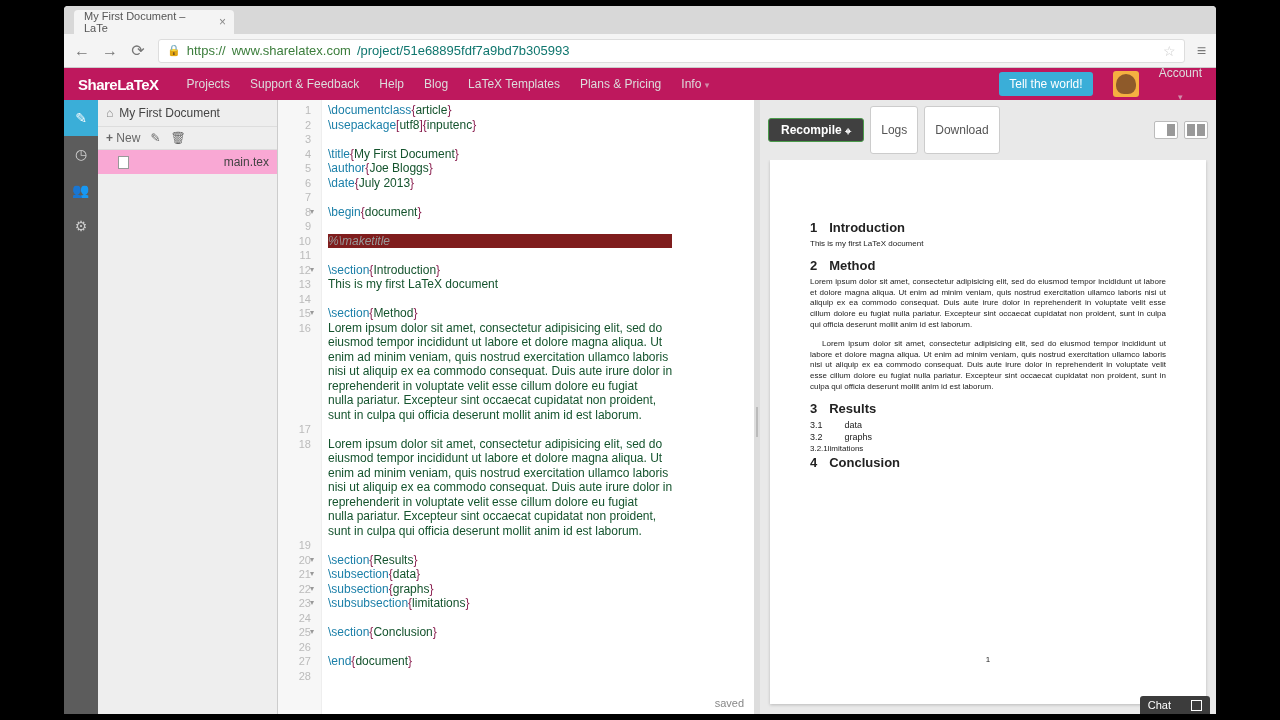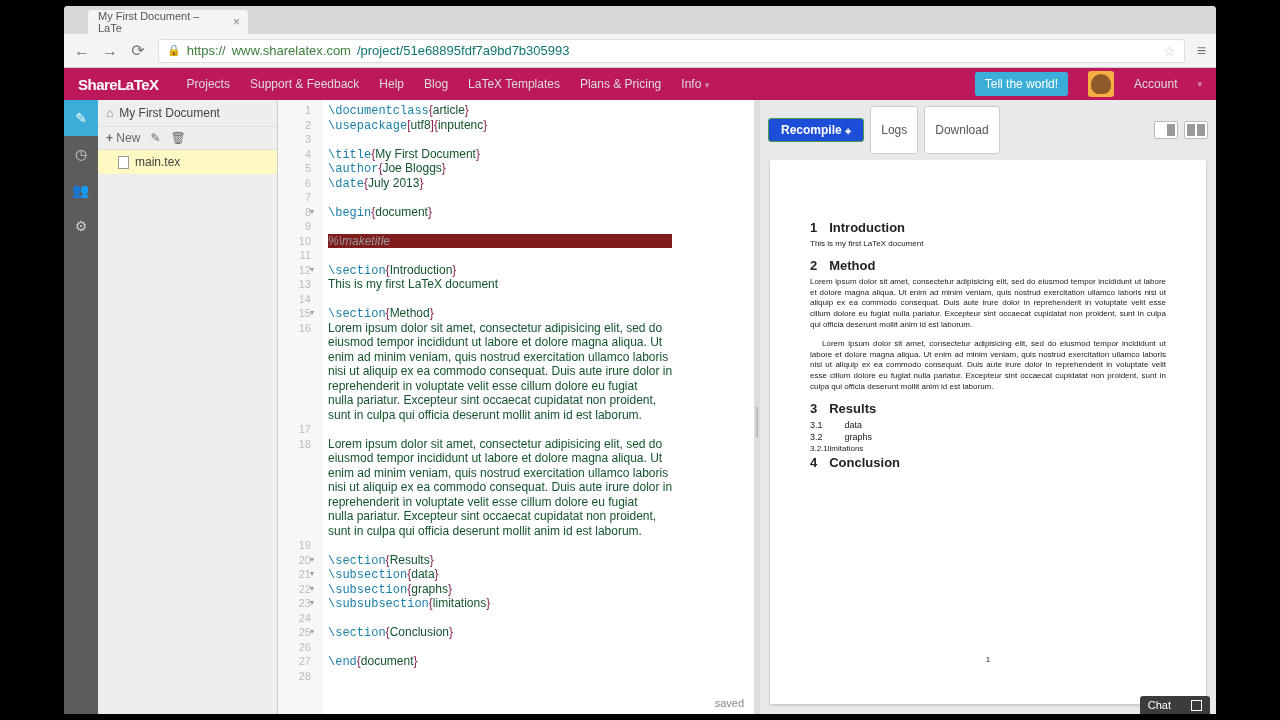--- a/index.html
+++ b/index.html
@@ -1,65 +1,65 @@
 <!DOCTYPE html>
 <html><head>
 <meta charset="utf-8">
 <style>
 * { margin:0; padding:0; box-sizing:border-box; font-family:Arial,Helvetica,sans-serif; }
 body { background:#000; width:1280px; height:720px; overflow:hidden; }
 .page { position:absolute; left:64px; top:6px; width:1152px; height:708px; background:#f0f0f0; border-radius:4px 4px 0 0; box-shadow:0 0 8px rgba(0,0,0,.3); }
-.tabbar { height:28px; background:#d8d8d8; display:flex; align-items:flex-end; padding-left:24px; border-radius:4px 4px 0 0; }
+.tabbar { height:28px; background:#d8d8d8; display:flex; align-items:flex-end; padding-left:10px; border-radius:4px 4px 0 0; }
 .tab { background:#f4f4f4; height:24px; padding:0 30px 0 10px; font-size:11px; color:#555; display:flex; align-items:center; border-radius:4px 4px 0 0; position:relative; width:160px; }
 .tab .x { position:absolute; right:8px; font-size:12px; color:#888; }
 .addrbar { height:34px; background:#f4f4f4; display:flex; align-items:center; padding:0 10px; gap:12px; border-bottom:1px solid #ccc; }
 .nav-icon { color:#777; font-size:16px; width:16px; text-align:center; }
 .addr { flex:1; height:24px; background:#fff; border:1px solid #ddd; border-radius:3px; display:flex; align-items:center; padding:0 8px; font-size:13px; color:#3b7d3b; gap:6px; }
 .addr .lock { color:#3b7d3b; font-size:11px; }
 .addr .scheme { color:#3b7d3b; }
 .addr .path { color:#0f766e; }
 .star { color:#ccc; font-size:14px; }
 .burger { color:#777; font-size:16px; }
 .topnav { height:32px; background:#be185d; display:flex; align-items:center; padding:0 14px; color:#ddd; font-size:12px; gap:20px; }
 .brand { font-weight:bold; color:#fff; font-size:15px; letter-spacing:-.5px; margin-right:8px; }
 .topnav .sp { flex:1; }
 .tell { background:#3aaed8; color:#fff; padding:5px 10px; border-radius:3px; font-size:12px; }
 .avatar { width:26px; height:26px; background:#f5b041; border-radius:3px; position:relative; overflow:hidden; }
 .avatar::after{content:"";position:absolute;inset:3px;background:#8e5a2a;border-radius:50% 50% 40% 40%;}
-.account { display:flex; align-items:center; gap:20px; }
+.account { display:flex; align-items:center; gap:12px;flex-direction:column; }
 .car { font-size:9px; opacity:.6; }
 .main { display:flex; height:calc(100% - 94px); }
 .rail { width:34px; background:#5c5c5c; display:flex; flex-direction:column; align-items:center; padding-top:0; }
 .rail div { width:34px; height:36px; display:flex; align-items:center; justify-content:center; color:#ccc; font-size:14px; }
 .rail .active { background:#3aaed8; color:#fff; }
 .files { width:180px; background:#eee; border-right:1px solid #ccc; font-size:12px; color:#444; }
 .projname { padding:6px 8px; display:flex; align-items:center; gap:6px; border-bottom:1px solid #ddd; }
 .projname .home { color:#888; font-size:12px; }
 .toolbar { padding:4px 8px; display:flex; align-items:center; gap:10px; border-bottom:1px solid #ddd; color:#666; font-size:12px; }
 .toolbar .plus { font-weight:bold; }
-.filerow { padding:5px 8px 5px 20px; display:flex; align-items:center; gap:6px; background:#fef9c3; }
+.filerow { padding:5px 8px 5px 20px; display:flex; align-items:center; gap:6px; background:#f9a8d4;justify-content:space-between; }
 .filerow .doc { width:11px; height:13px; border:1px solid #999; background:#fff; }
 .editor { flex:1; display:flex; font-family:Menlo,Monaco,monospace; font-size:12px; line-height:14.5px; background:#fff; color:#333; overflow:hidden; position:relative; }
 .gutter { width:44px; background:#f7f7f7; color:#bbb; text-align:right; padding:3px 10px 3px 0; font-size:11px; border-right:1px solid #eee; }
 .gutter div { height:14.5px; }
 .code { padding:3px 6px; white-space:pre; }
 .code div { height:14.5px; }
 .fold { position:absolute; left:32px; font-size:8px; color:#999; }
-.cmd { color:#1a7fa8;font-family:Liberation Mono, monospace; }
+.cmd { color:#1a7fa8; }
 .br { color:#8b2252; }
 .arg { color:#14532d; }
 .comment { color:#999; font-style:italic; }
 .hl { background:#7f1d1d; display:block; width:100%; }
 .saved { position:absolute; bottom:4px; right:10px; font-size:11px; color:#888; }
 .splitter { width:6px; background:#ddd; position:relative; }
 .splitter::after { content:""; position:absolute; left:2px; top:50%; width:2px; height:30px; background:#bbb; }
 .preview { width:456px; background:#e9e9e9; display:flex; flex-direction:column; }
 .pbar { padding:6px 8px; display:flex; align-items:center; gap:6px; }
 .btn { background:#fff; border:1px solid #ccc; border-radius:3px; padding:16px 10px; font-size:12px; color:#555; }
-.btn.green { background:#1d4ed8; color:#fff; border-color:#4a9b4a; font-weight:bold; padding:4px 12px; }
+.btn.green { background:#404040; color:#fff; border-color:#4a9b4a; font-weight:bold; padding:4px 12px; }
 .pbar .sp { flex:1; }
 .layico { width:24px; height:18px; border:1px solid #bbb; background:#fff; border-radius:2px; display:inline-block; position:relative; }
 .layico::after { content:""; position:absolute; right:2px; top:2px; bottom:2px; width:8px; background:#999; }
 .layico.split::before { content:""; position:absolute; left:2px; top:2px; bottom:2px; width:8px; background:#999; }
 .pdfwrap { flex:1; padding:0 10px 10px 10px; overflow:hidden; }
 .pdf { background:#fff; height:100%; padding:60px 40px 20px 40px; font-family:"Times New Roman",serif; font-size:9px; color:#222; box-shadow:0 1px 3px rgba(0,0,0,.2); position:relative; }
 .pdf h1 { font-size:13px; font-weight:bold; margin-bottom:4px; }
 .pdf h1 .num { margin-right:12px; }
 .pdf .body { font-size:8px; line-height:1.35; text-align:justify; margin-bottom:8px; }
 .pdf .indent { text-indent:12px; }

